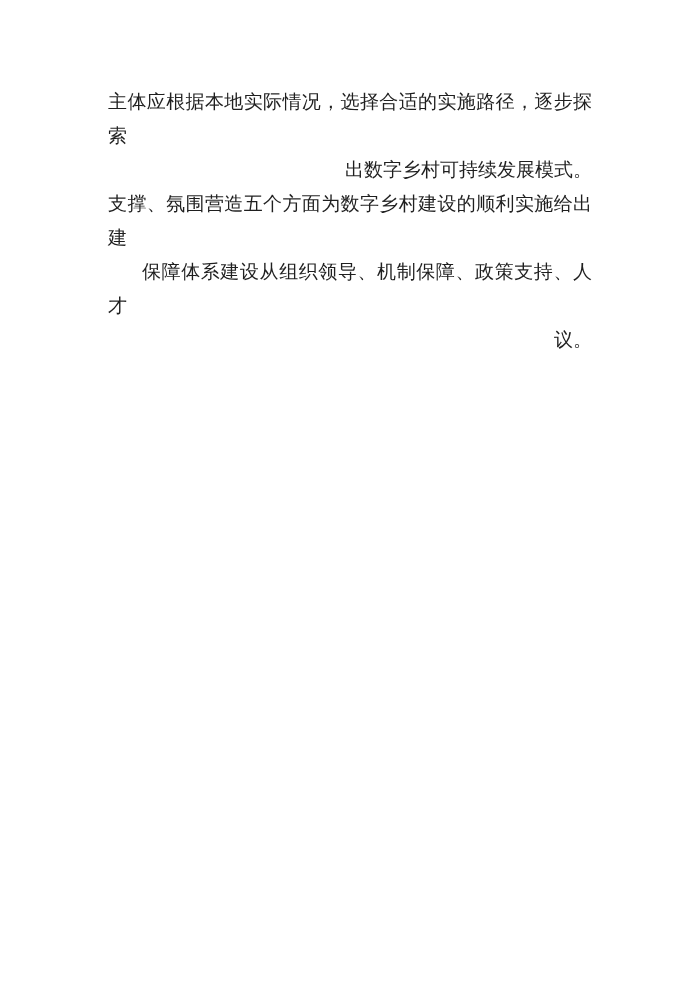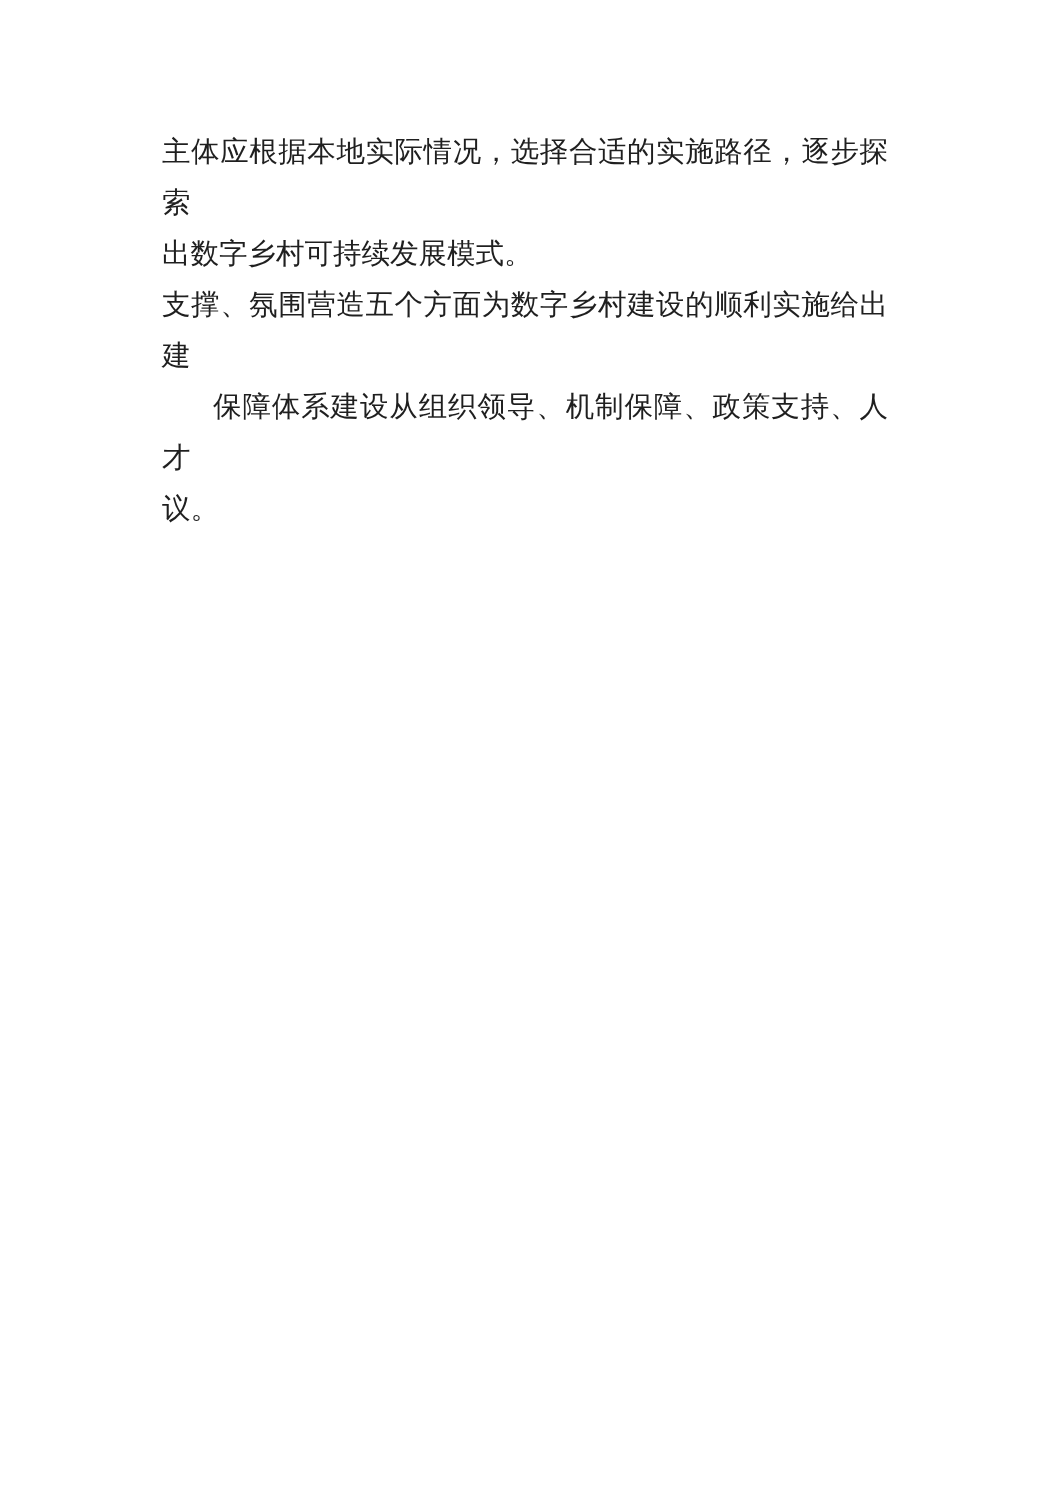--- a/index.html
+++ b/index.html
@@ -23,21 +23,21 @@
     position: absolute;
     left: 108px;
     top: 84px;
     width: 484px;
     font-size: 19px;
     line-height: 34px;
     color: #1f1f1f;
     letter-spacing: 0;
   }
   .line {
-    text-align: left;
+    text-align: right;
     min-height: 34px;
   }
   .line.justify {
     text-align: justify;
     text-align-last: justify;
   }
   .line.indent {
     text-indent: 34px;
   }
   .page-number {

